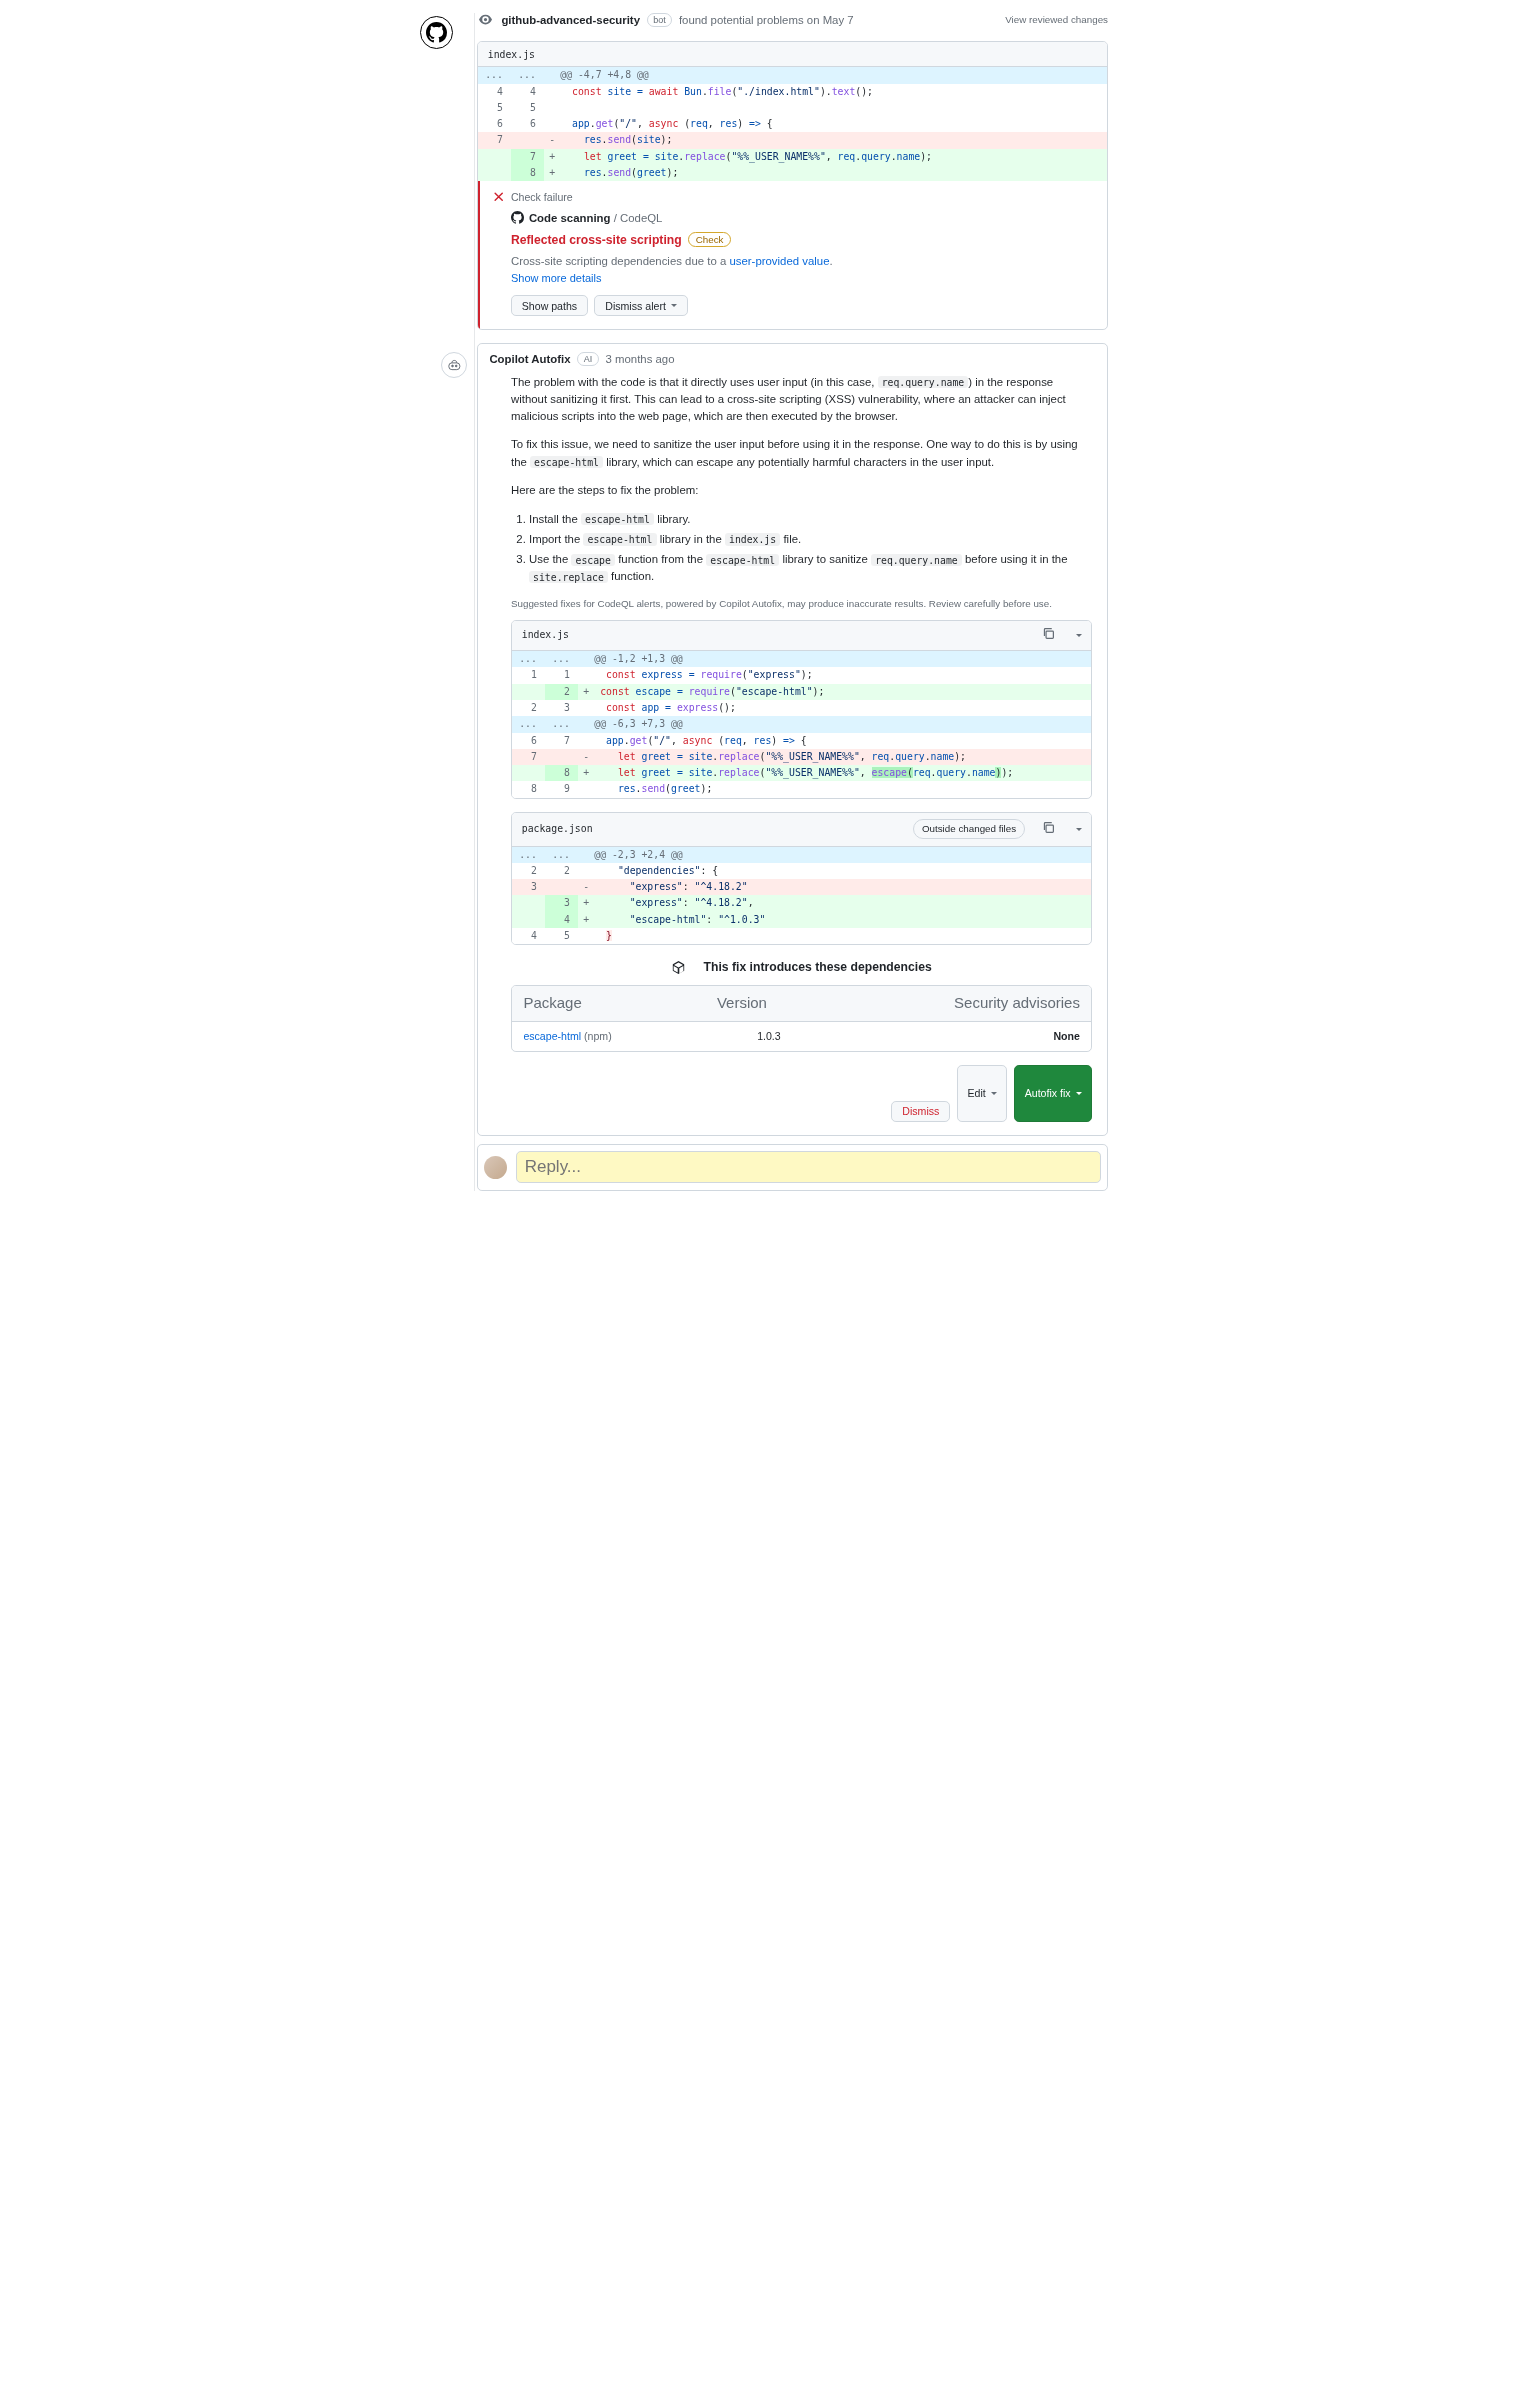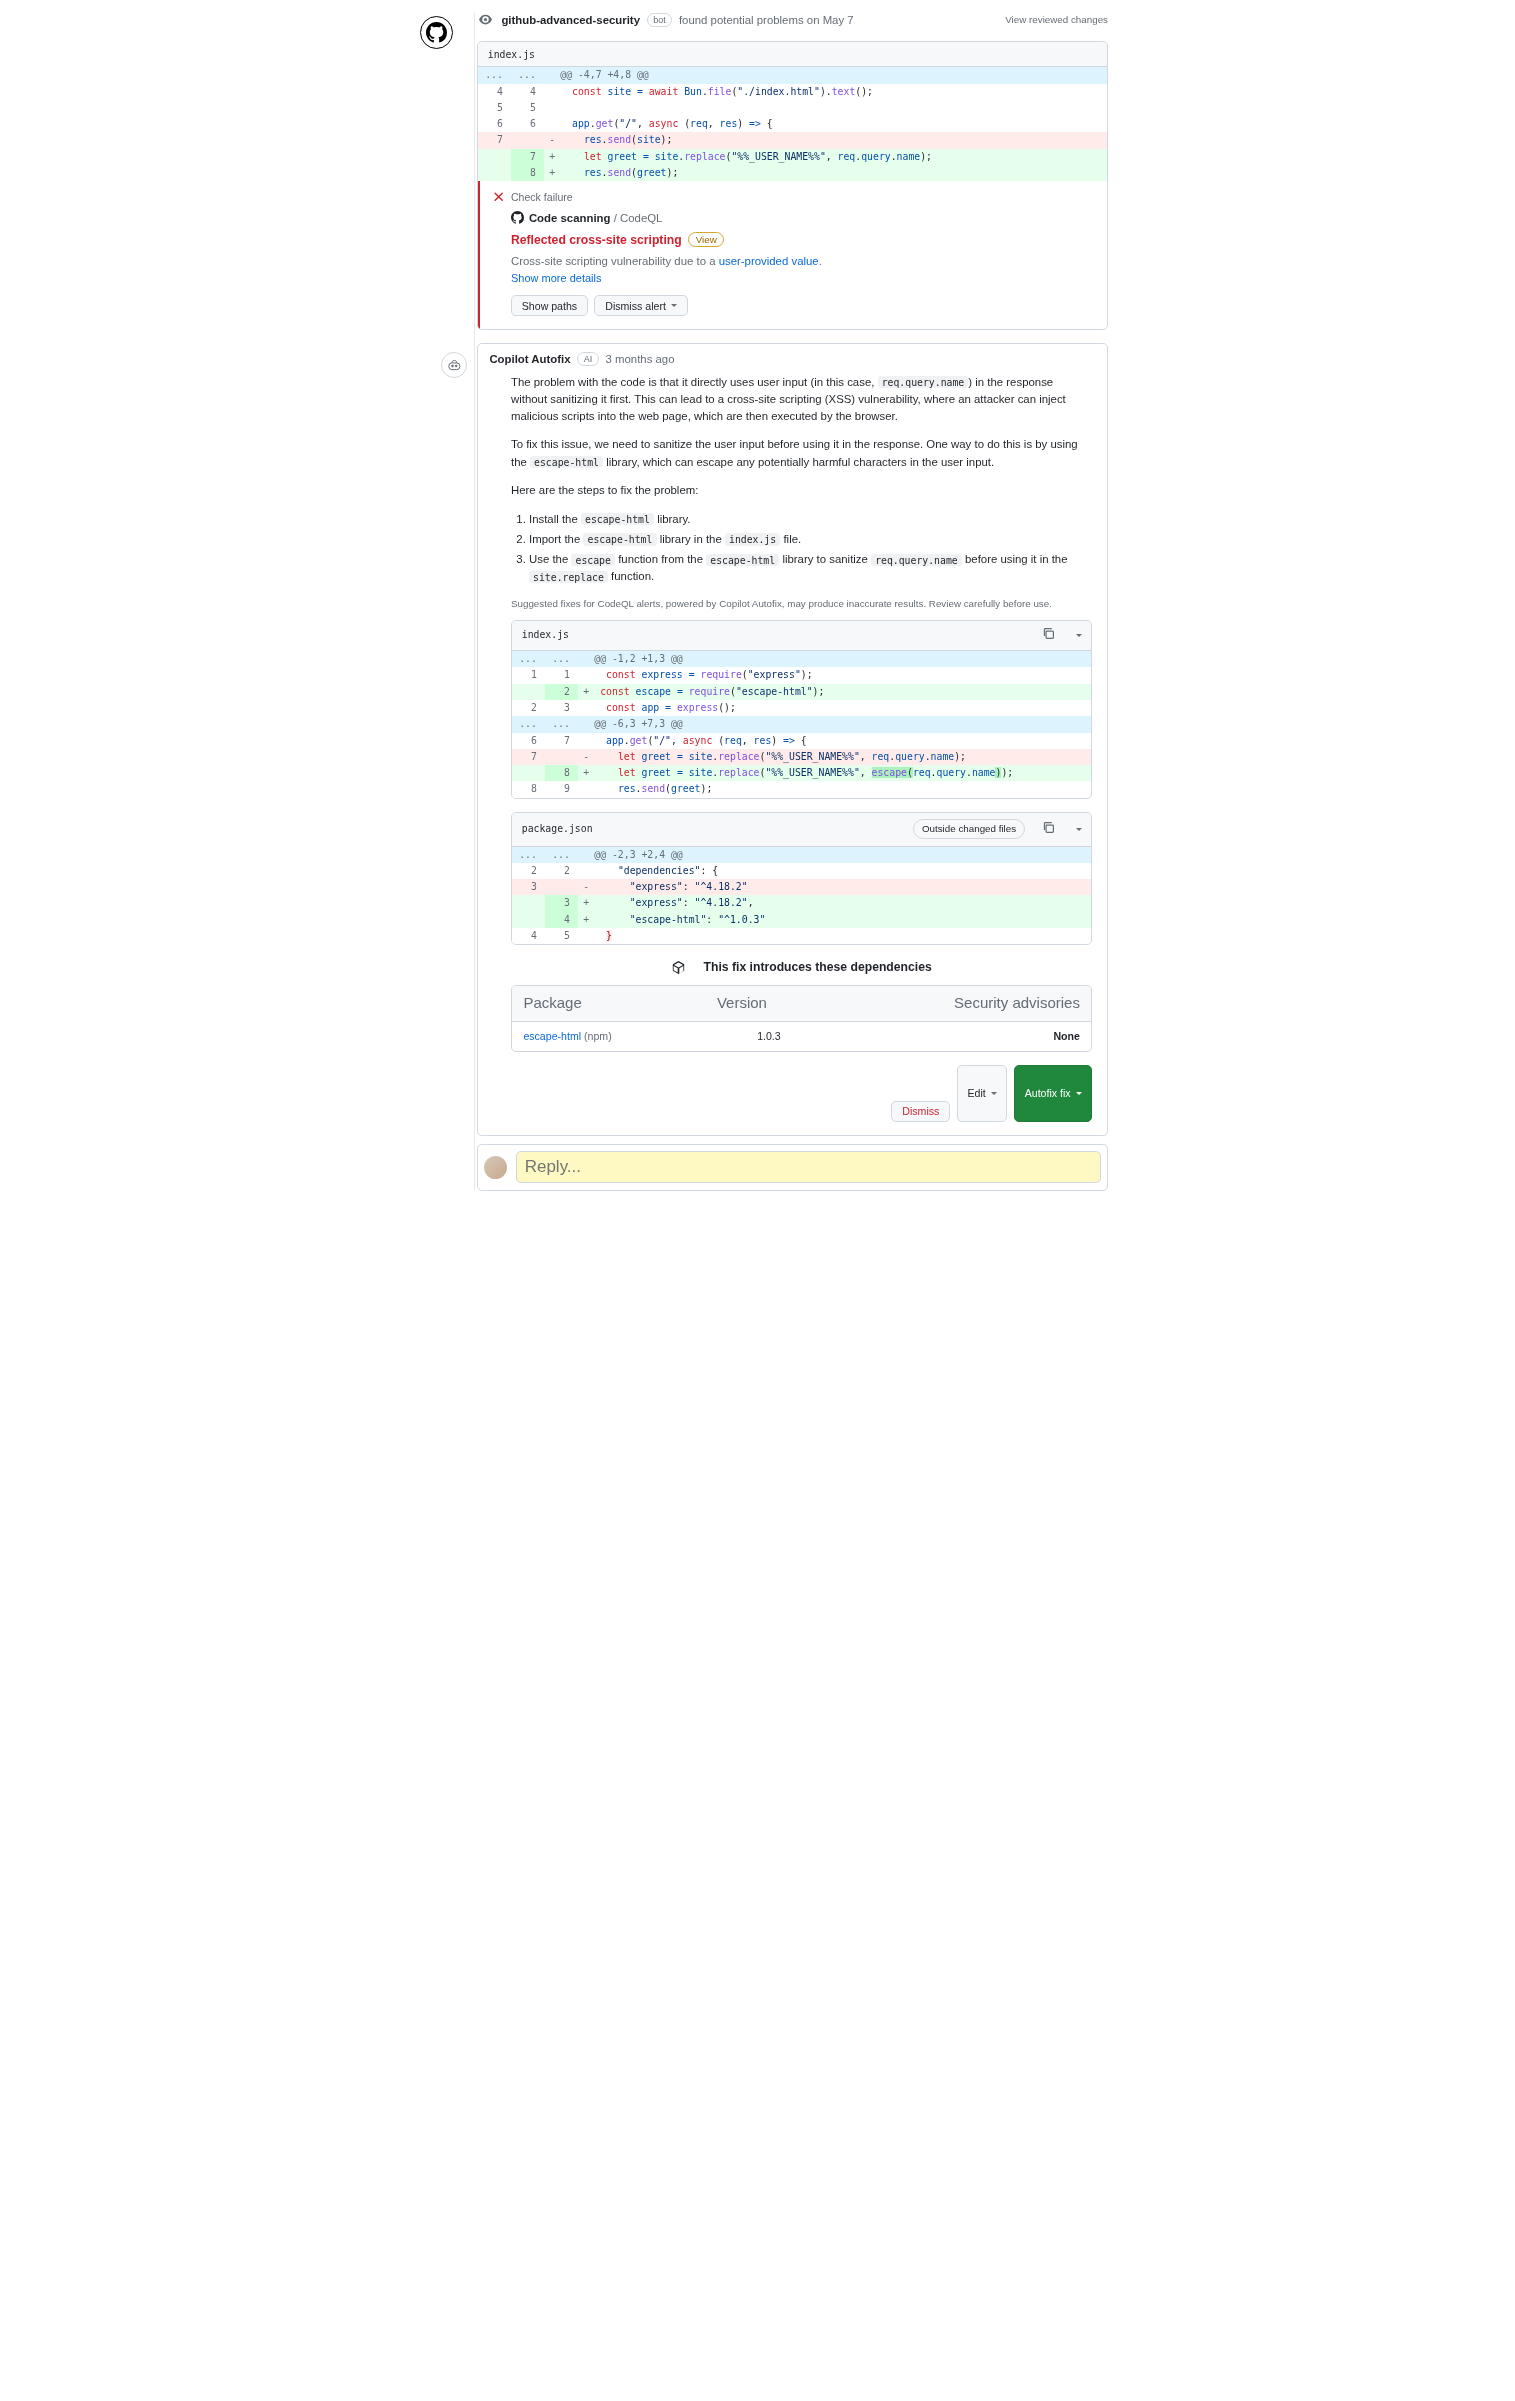--- a/index.html
+++ b/index.html
@@ -227,24 +227,24 @@
         <div class="alert-title-row">
           <span class="mini-logo">
               <svg viewBox="0 0 16 16" fill="#1f2328">
                 <path d="M8 0C3.58 0 0 3.58 0 8c0 3.54 2.29 6.53 5.47 7.59.4.07.55-.17.55-.38 0-.19-.01-.82-.01-1.49-2.01.37-2.53-.49-2.69-.94-.09-.23-.48-.94-.82-1.13-.28-.15-.68-.52-.01-.53.63-.01 1.08.58 1.23.82.72 1.21 1.87.87 2.33.66.07-.52.28-.87.51-1.07-1.78-.2-3.64-.89-3.64-3.95 0-.87.31-1.59.82-2.15-.08-.2-.36-1.02.08-2.12 0 0 .67-.21 2.2.82.64-.18 1.32-.27 2-.27.68 0 1.36.09 2 .27 1.53-1.04 2.2-.82 2.2-.82.44 1.1.16 1.92.08 2.12.51.56.82 1.27.82 2.15 0 3.07-1.87 3.75-3.65 3.95.29.25.54.73.54 1.48 0 1.07-.01 1.93-.01 2.2 0 .21.15.46.55.38A8.013 8.013 0 0016 8c0-4.42-3.58-8-8-8z"></path>
               </svg>
             </span>
           <span><b>Code scanning</b> <span class="muted">/ CodeQL</span></span>
         </div>
         <div class="alert-sub">
           <span class="danger-text">Reflected cross-site scripting</span>
-          <span class="sev-badge">View</span>
+          <span class="sev-badge">Check</span>
         </div>
         <div class="desc">
-          <span>Cross-site scripting vulnerability due to a </span><a href="#">user-provided value</a>.
+          <span>Cross-site scripting dependencies due to a </span><a href="#">user-provided value</a>.
         </div>
         <div class="more-link"><a href="#">Show more details</a></div>
         <div class="btn-row">
           <button class="btn">Show paths</button>
           <button class="btn">
               <span>Dismiss alert</span>
               <span class="caret"></span>
             </button>
         </div>
       </div>

